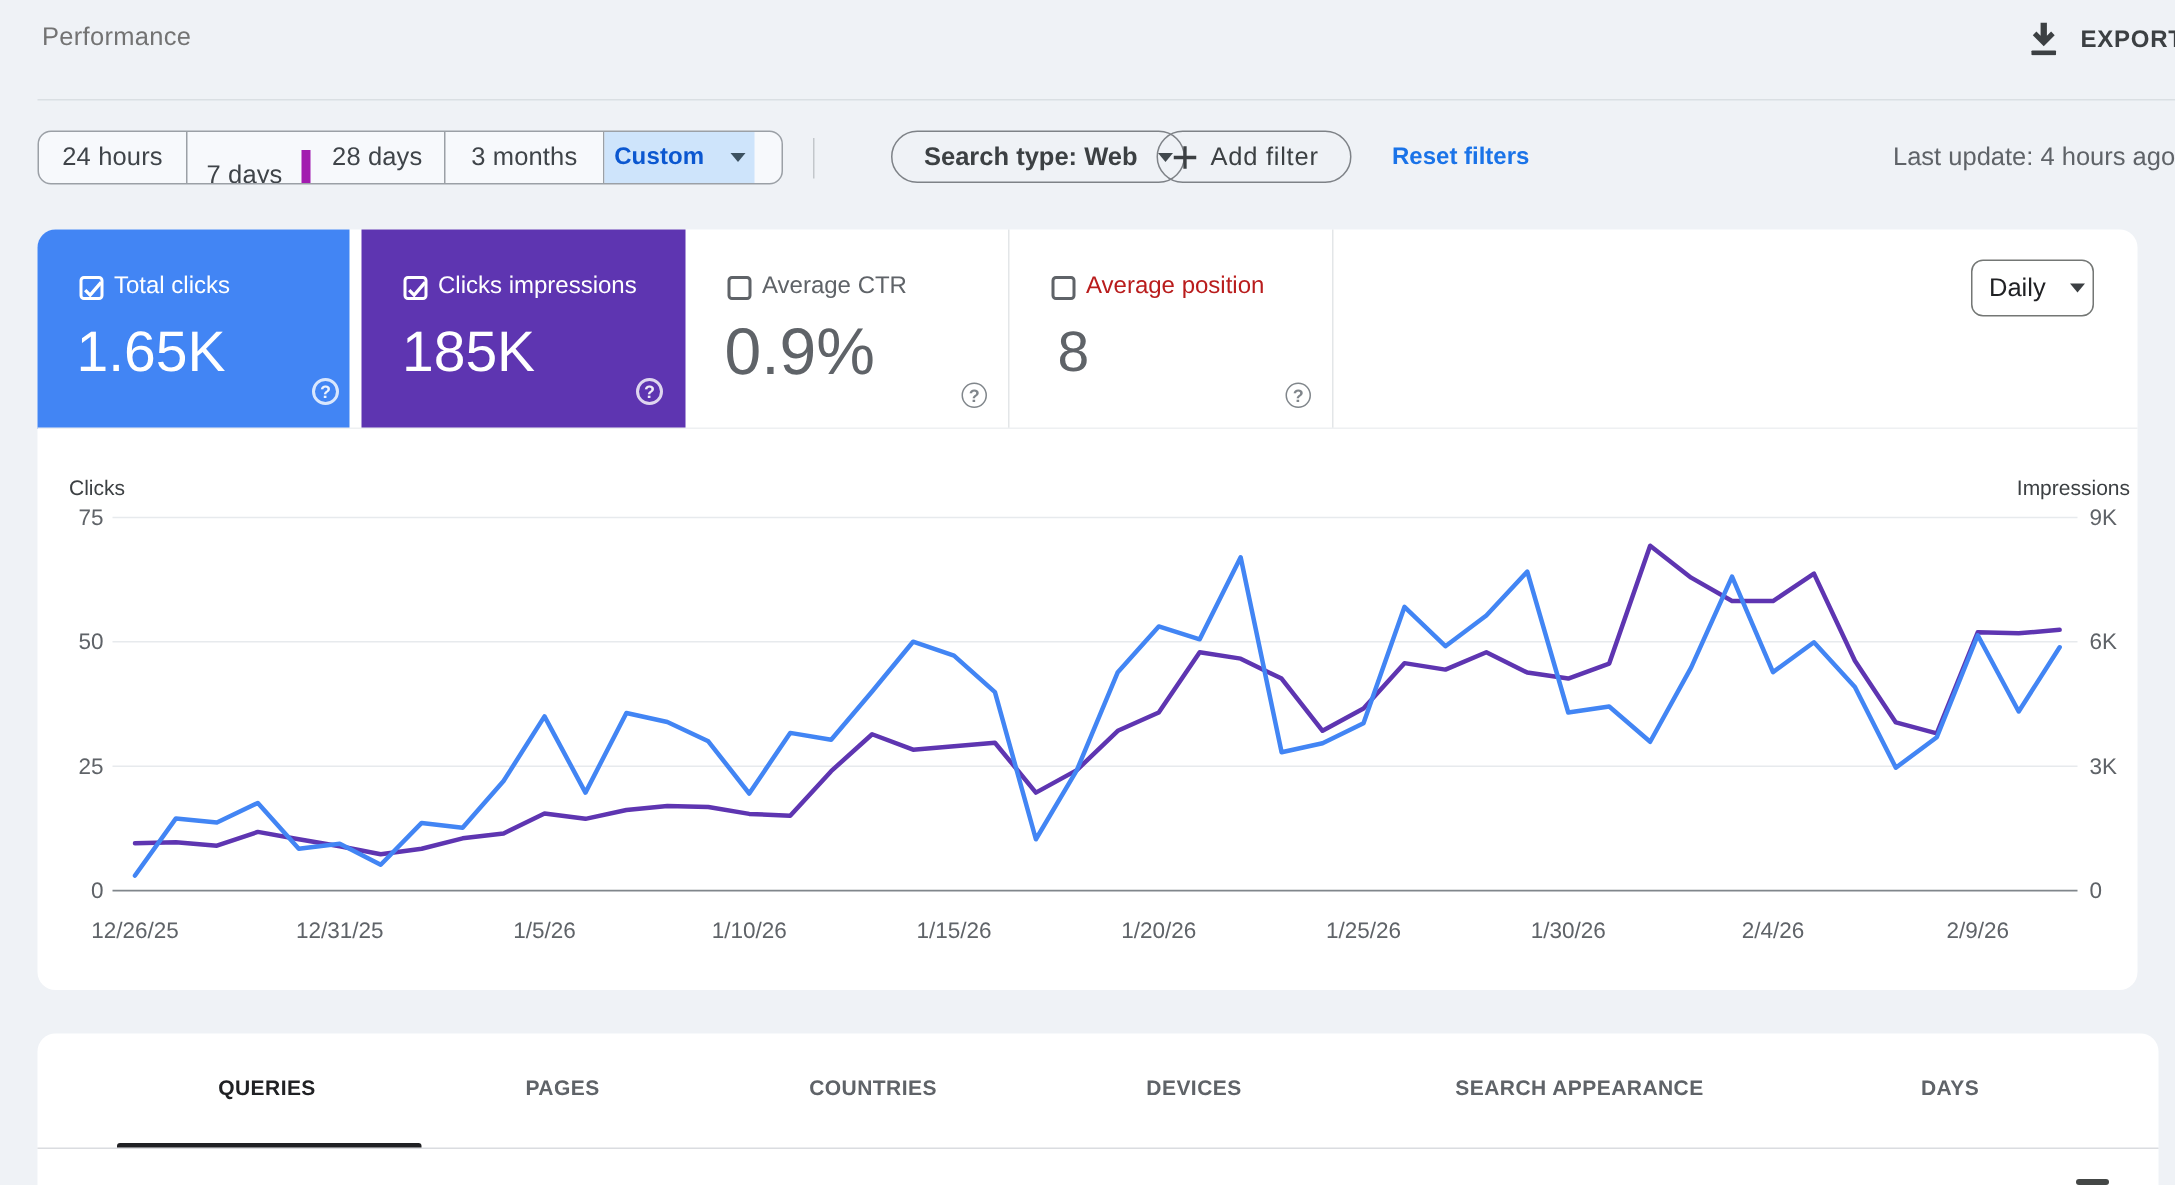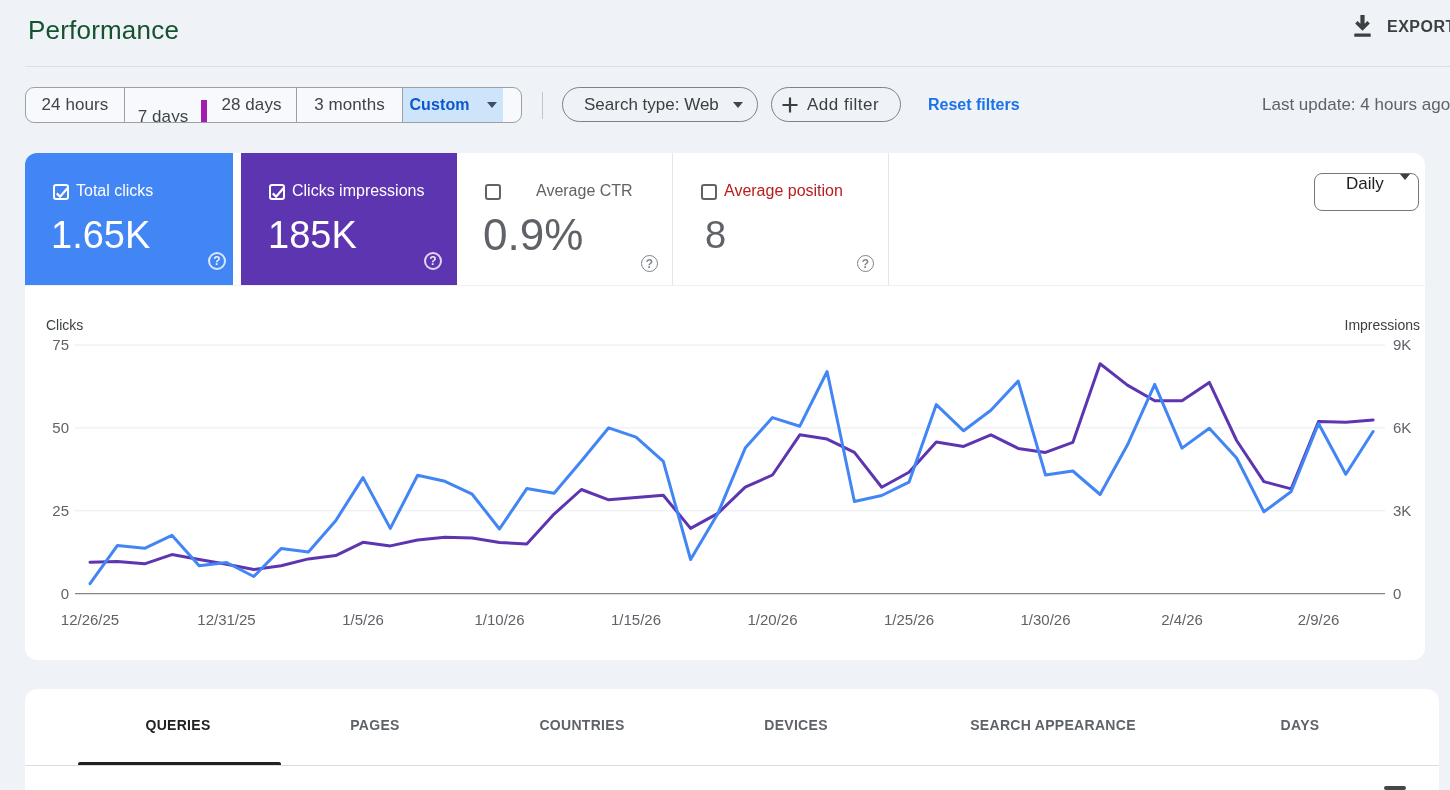--- a/index.html
+++ b/index.html
@@ -10,42 +10,42 @@
 .pill { position:absolute; top:87px; height:35px; border:1px solid #7e8287; border-radius:18px; display:flex; align-items:center; color:#3c4043; font-size:17px; }
 .caret { width:0; height:0; border-left:5px solid transparent; border-right:5px solid transparent; border-top:6px solid #41484d; display:inline-block; }
 .chip { display:flex; align-items:center; justify-content:center; font-size:17px; letter-spacing:0.1px; color:#3f4449; height:100%; }
 .cbx { position:absolute; width:16px; height:16px; border-radius:3px; }
 .qmark { position:absolute; width:17px; height:17px; border-radius:50%; font-size:12px; font-weight:bold; display:flex; align-items:center; justify-content:center; }
 .tab { position:absolute; top:28px; font-size:14px; font-weight:bold; letter-spacing:0.3px; color:#5f6368; transform:translateX(-50%); white-space:nowrap; }
 </style>
 </head>
 <body>
 
-<div class="abs" style="left:28px;top:15px;font-size:26px;letter-spacing:0.2px;color:#14532d;">Performance</div>
+<div class="abs" style="left:28px;top:15px;font-size:17px;letter-spacing:0.2px;color:#737373;">Performance</div>
 <div class="abs" style="left:25px;top:66px;right:0;height:1px;background:#dadfe3;"></div>
 <div class="abs" style="left:1354px;top:15px;width:17px;height:22px;">
 <svg width="17" height="22" viewBox="0 0 17 22">
       <g fill="#3c4043">
         <path d="M8.5 15.8 1.2 8.5l2.4-2.45L6.4 8.8V0h4.2v8.8l2.8-2.75 2.4 2.45Z"></path>
         <rect x="0.3" y="18.6" width="16.4" height="3.2" rx="0.6"></rect>
       </g>
     </svg>
 </div>
 <div class="abs" style="left:1387px;top:15px;font-size:16px;line-height:24px;font-weight:bold;letter-spacing:0.5px;color:#3c4043;">EXPORT</div>
 
 <div class="abs" style="left:25px;top:87px;width:497px;height:36px;border:1px solid #9ba0a6;border-radius:9px;background:#f7f9fc;display:flex;overflow:hidden;">
   <div class="chip" style="width:99px;border-right:1px solid #9ba0a6;">24 hours</div>
   <div class="chip" style="width:82px;border-right:6px solid #a21caf;margin-top:12px;">7 days</div>
   <div class="chip" style="width:90px;border-right:1px solid #9ba0a6;">28 days</div>
   <div class="chip" style="width:106px;border-right:1px solid #9ba0a6;">3 months</div>
   <div class="chip" style="width:100px;background:#cee4fb;color:#0b57d0;font-weight:bold;font-size:16px;">Custom<span class="caret" style="margin-left:17px;border-top-color:#3c5160"></span></div>
 </div>
 <div class="abs" style="left:542px;top:92px;width:1px;height:27px;background:#c3c7cb;"></div>
 
-<div class="pill" style="left:562px;width:196px;padding-left:21px;">Search type: Web<span class="caret" style="margin-left:14px;border-left-width:5px;border-right-width:5px;border-top-width:6px;"></span></div>
+<div class="pill" style="left:594px;width:196px;padding-left:21px;font-weight:bold;">Search type: Web<span class="caret" style="margin-left:14px;border-left-width:5px;border-right-width:5px;border-top-width:6px;"></span></div>
 <div class="pill" style="left:771px;width:130px;padding-left:9px;letter-spacing:0.5px;">
 <svg width="18" height="18" viewBox="0 0 18 18" style="margin-right:8px;">
       <path fill="none" stroke="#3c4043" stroke-width="2.2" d="M9 1.5v15M1.5 9h15"></path>
     </svg>
 Add filter</div>
 <div class="abs" style="left:928px;top:96px;font-size:16px;font-weight:bold;color:#1a73e8;">Reset filters</div>
 <div class="abs" style="left:1262px;top:95px;font-size:17px;color:#5f6368;white-space:nowrap;">Last update: 4 hours ago</div>
 
 <div class="panel" style="left:25px;top:153px;width:1400px;height:507px;">
 
@@ -64,33 +64,33 @@
       <svg width="15" height="15" viewBox="0 0 15 15" style="position:absolute;left:-1px;top:-1.5px;">
           <path fill="none" stroke="#fff" stroke-width="2.2" d="M2.8 8.4l3.3 3.3L13.4 3.2"></path>
         </svg>
     </div>
     <div class="abs" style="left:51px;top:29px;font-size:16px;color:#fff;">Clicks impressions</div>
     <div class="abs" style="left:27px;top:63px;font-size:38px;line-height:38px;color:#fff;">185K</div>
     <div class="qmark" style="left:183px;top:99px;width:18px;height:18px;border:2px solid rgba(255,255,255,0.8);color:rgba(255,255,255,0.9);">?</div>
   </div>
   <div class="abs" style="left:432px;top:0;width:216px;height:133px;border-right:1px solid #e3e6e8;">
     <div class="cbx" style="left:28px;top:31px;border:2px solid #5f6368;"></div>
-    <div class="abs" style="left:51px;top:29px;font-size:16px;color:#5f6368;margin-left:28px;">Average CTR</div>
+    <div class="abs" style="left:51px;top:29px;font-size:16px;color:#5f6368;">Average CTR</div>
     <div class="abs" style="left:26px;top:63px;font-size:44px;line-height:38px;color:#5f6368;">0.9%</div>
     <div class="qmark" style="left:184px;top:102px;border:1.5px solid #80868b;color:#80868b;">?</div>
   </div>
   <div class="abs" style="left:648px;top:0;width:216px;height:133px;border-right:1px solid #e3e6e8;">
     <div class="cbx" style="left:28px;top:31px;border:2px solid #5f6368;"></div>
     <div class="abs" style="left:51px;top:29px;font-size:16px;color:#b91c1c;">Average position</div>
     <div class="abs" style="left:32px;top:63px;font-size:38px;line-height:38px;color:#5f6368;">8</div>
     <div class="qmark" style="left:184px;top:102px;border:1.5px solid #80868b;color:#80868b;">?</div>
   </div>
   <div class="abs" style="left:0;top:132px;width:1400px;height:1px;background:#eef0f2;"></div>
 
-  <div class="abs" style="left:1289px;top:20px;width:105px;height:38px;border:1px solid #747775;border-radius:8px;display:flex;padding-left:31px;font-size:17px;color:#202124;">Daily<span class="caret" style="margin-left:16px;border-left-width:5.5px;border-right-width:5.5px;border-top-width:6.5px;border-top-color:#3c4043;"></span></div>
+  <div class="abs" style="left:1289px;top:20px;width:82px;height:38px;border:1px solid #747775;border-radius:8px;display:flex;align-items:center;padding-left:11px;font-size:17px;color:#202124;">Daily<span class="caret" style="margin-left:16px;border-left-width:5.5px;border-right-width:5.5px;border-top-width:6.5px;border-top-color:#3c4043;"></span></div>
 
   <svg width="1400" height="360" viewBox="0 0 1400 360" style="position:absolute;left:0;top:147px">
 <text x="21" y="30" font-size="14" fill="#3c4043">Clicks</text>
 <text x="1395" y="30" text-anchor="end" font-size="14" fill="#3c4043">Impressions</text>
 <line x1="50" y1="45" x2="1360" y2="45" stroke="#e7eaed" stroke-width="1"></line>
       <line x1="50" y1="127.9" x2="1360" y2="127.9" stroke="#e7eaed" stroke-width="1"></line>
       <line x1="50" y1="210.8" x2="1360" y2="210.8" stroke="#e7eaed" stroke-width="1"></line>
 <line x1="50" y1="293.7" x2="1360" y2="293.7" stroke="#80868b" stroke-width="1.2"></line>
 <text x="44" y="50.0" text-anchor="end" font-size="15" fill="#5f6368">75</text>
       <text x="1368" y="50.0" font-size="15" fill="#5f6368">9K</text>

